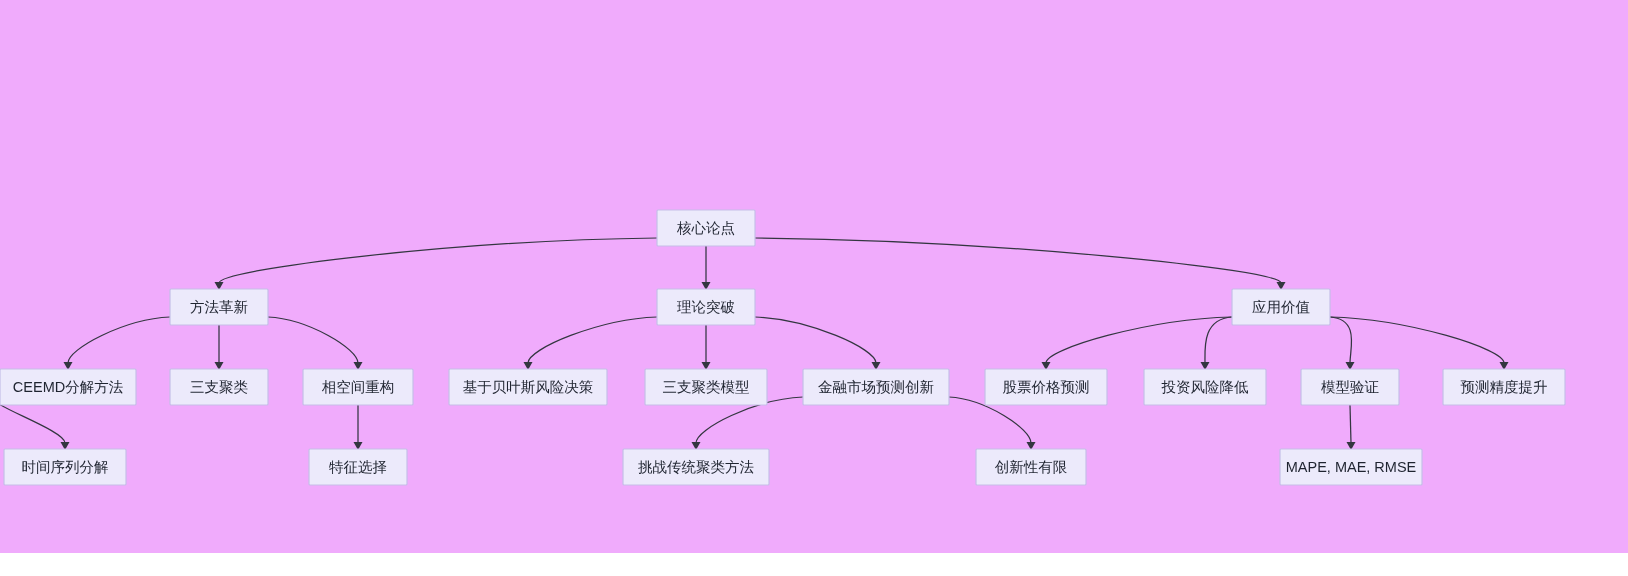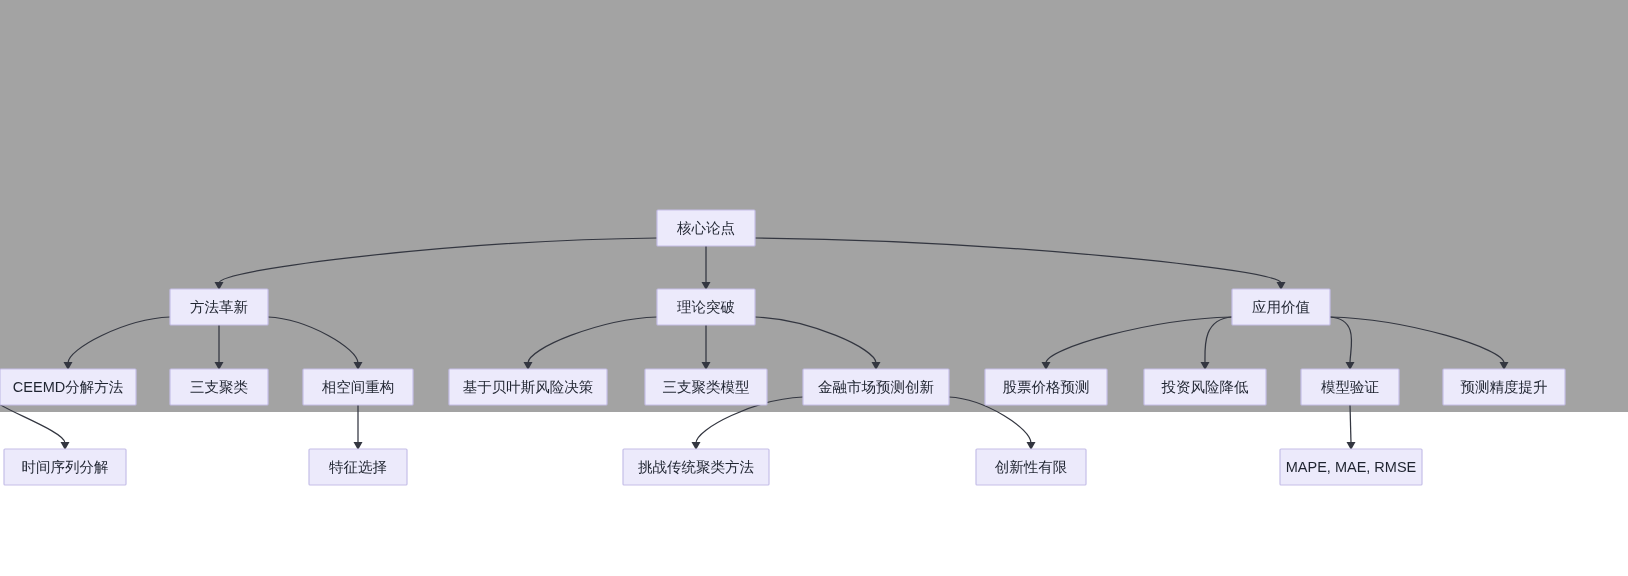--- a/index.html
+++ b/index.html
@@ -9,22 +9,22 @@
   }
   body {
     width: 1628px;
     height: 576px;
     overflow: hidden;
     font-family: "Liberation Sans", "DejaVu Sans", sans-serif;
   }
   #diagram-root {
     position: relative;
     width: 1628px;
-    height: 412px;
-    background: #a3a3a3;
+    height: 553px;
+    background: #f0abfc;
   }
   svg#flowchart {
     display: block;
     width: 1628px;
     height: 576px;
   }
   .node-box {
     fill: #ECEAFB;
     stroke: #C5BEE8;
     stroke-width: 1.2;

